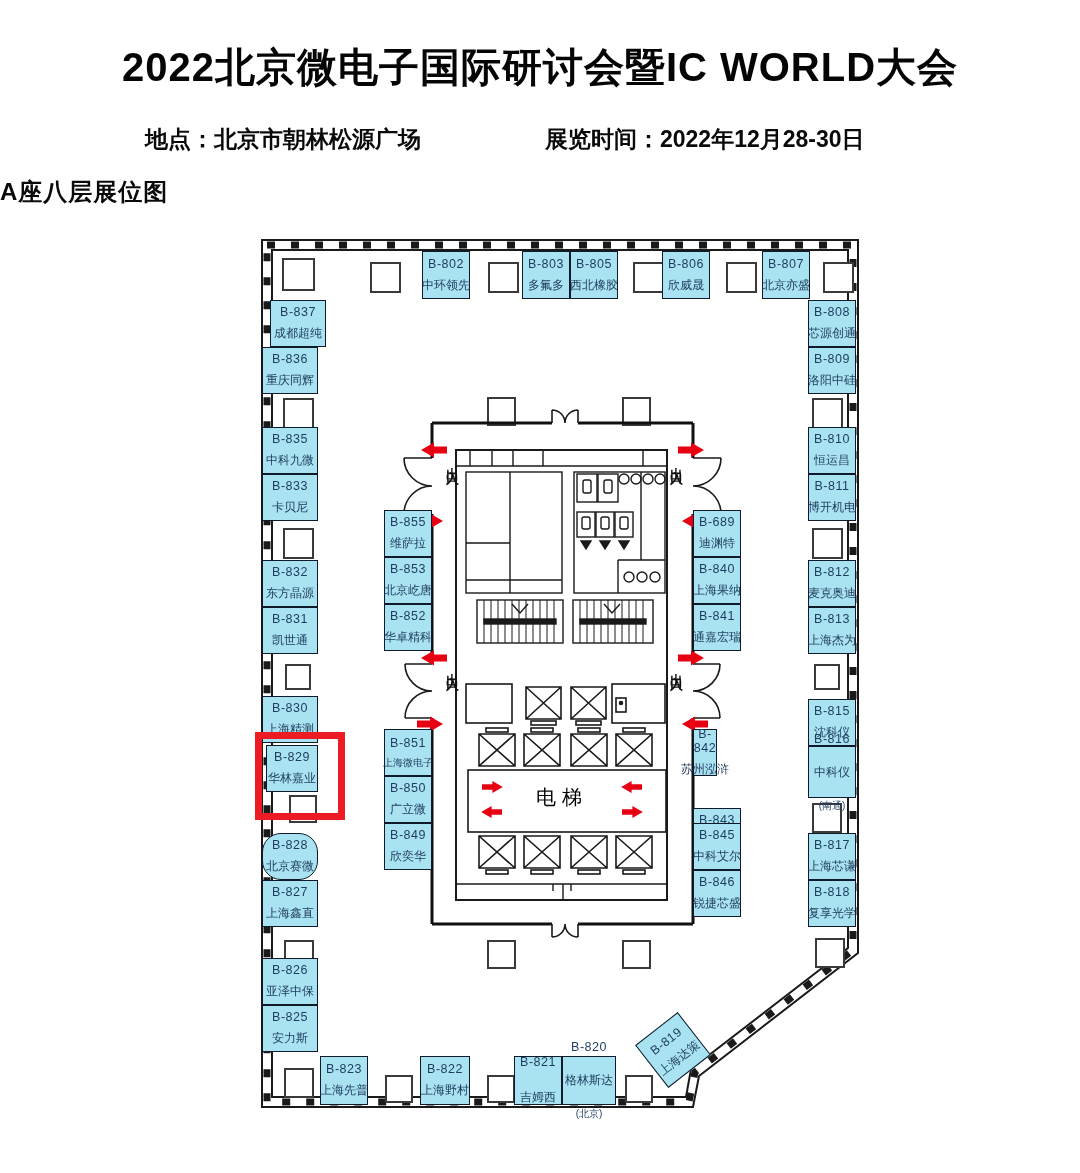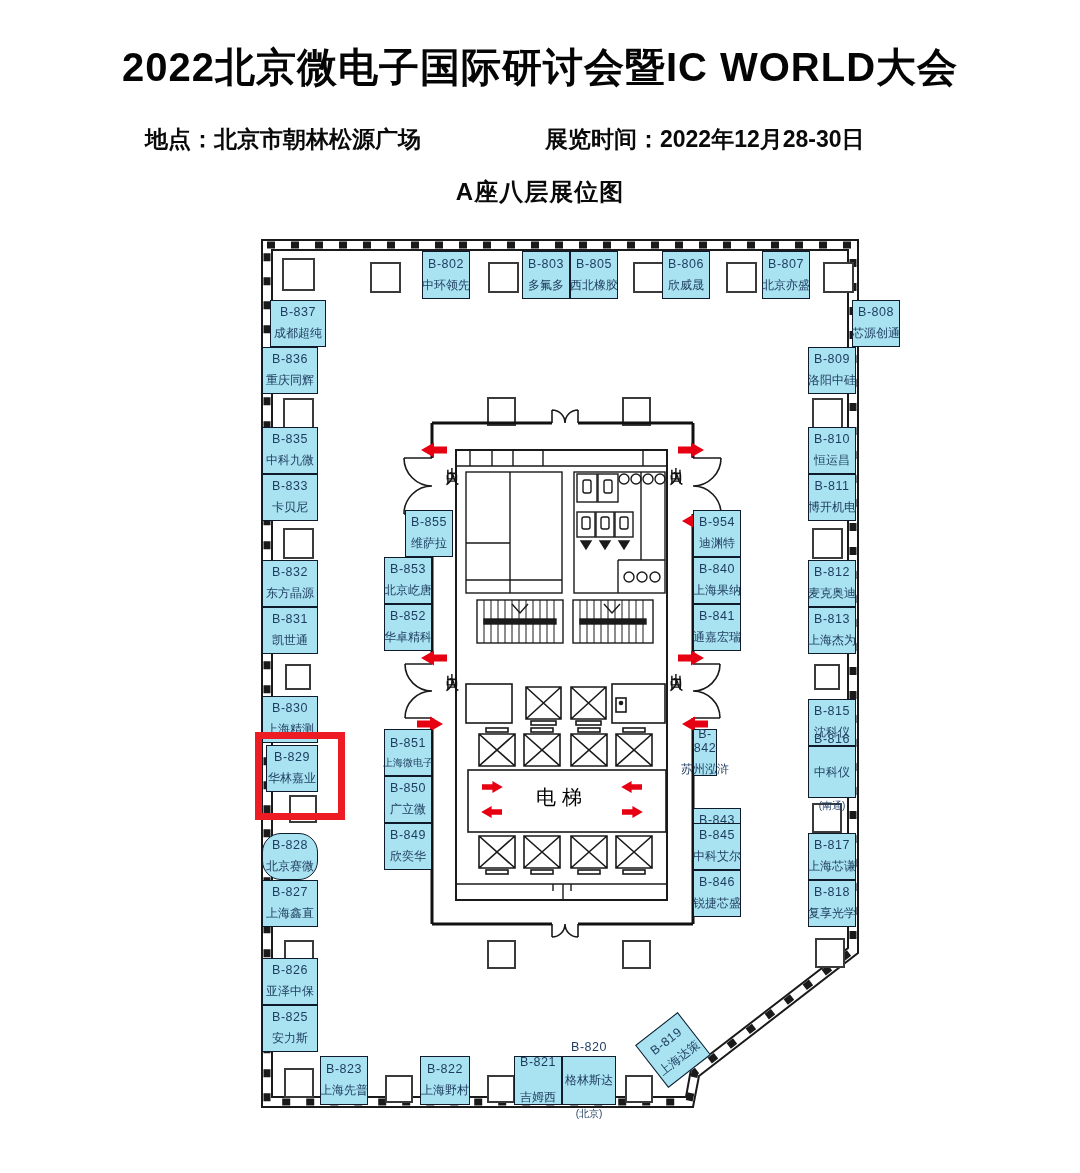--- a/index.html
+++ b/index.html
@@ -5,21 +5,21 @@
   html,body{margin:0;padding:0;}
   body{
     width:1080px;height:1173px;position:relative;background:#ffffff;
     font-family:"Liberation Sans","DejaVu Sans",sans-serif;
     --booth-fill:#A9E2F0; --booth-text:#1D3B5E; --hl:#ED1C24;
   }
   .hdr-title{position:absolute;left:0;right:0;top:40px;text-align:center;
     font-size:40px;font-weight:bold;color:#050505;letter-spacing:1px;}
   .hdr-loc{position:absolute;left:145px;top:124px;font-size:23px;font-weight:bold;color:#0a0a0a;}
   .hdr-time{position:absolute;left:545px;top:124px;font-size:23px;font-weight:bold;color:#0a0a0a;}
-  .map-title{position:absolute;left:0;right:0;top:176px;text-align:center;
+  .map-title{position:absolute;left:0;right:0;top:176px;text-align:left;
     font-size:24px;font-weight:600;color:#0a0a0a;letter-spacing:1px;}
   svg.plan{position:absolute;left:0;top:0;z-index:1;}
   #booth-layer .booth{
     position:absolute;background:var(--booth-fill);border:1.6px solid #0f1a2b;
     box-sizing:border-box;display:flex;flex-direction:column;align-items:center;
     justify-content:center;gap:6px;color:var(--booth-text);z-index:3;text-align:center;}
   #booth-layer .booth.two{gap:18px;}
   .bid{font-size:12.5px;letter-spacing:.5px;}
   .bname{font-size:12px;white-space:nowrap;}
   .bname.sm{font-size:10px;}
@@ -265,21 +265,21 @@
     </div>
     <div class="booth two" style="left: 562px; top: 1056px; width: 54px; height: 49px;">
       <div class="bid">B-820</div>
       <div class="bname">格林斯达</div>
       <div class="bname sm">(北京)</div>
     </div>
     <div class="booth" style="left: 646px; top: 1023px; width: 54px; height: 54px; transform: rotate(-38deg);">
       <div class="bid">B-819</div>
       <div class="bname">上海达策</div>
     </div>
-    <div class="booth" style="left: 808px; top: 300px; width: 48px; height: 47px; margin-left: 44px;">
+    <div class="booth" style="left: 808px; top: 300px; width: 48px; height: 47px;">
       <div class="bid">B-808</div>
       <div class="bname">芯源创通</div>
     </div>
     <div class="booth" style="left: 808px; top: 347px; width: 48px; height: 47px;">
       <div class="bid">B-809</div>
       <div class="bname">洛阳中硅</div>
     </div>
     <div class="booth" style="left: 808px; top: 427px; width: 48px; height: 47px;">
       <div class="bid">B-810</div>
       <div class="bname">恒运昌</div>
@@ -306,21 +306,21 @@
       <div class="bname sm">(南通)</div>
     </div>
     <div class="booth" style="left: 808px; top: 833px; width: 48px; height: 47px;">
       <div class="bid">B-817</div>
       <div class="bname">上海芯谦</div>
     </div>
     <div class="booth" style="left: 808px; top: 880px; width: 48px; height: 47px;">
       <div class="bid">B-818</div>
       <div class="bname">复享光学</div>
     </div>
-    <div class="booth" style="left: 405px; top: 510px; width: 48px; height: 47px;">
+    <div class="booth" style="left: 384px; top: 510px; width: 48px; height: 47px;">
       <div class="bid">B-855</div>
       <div class="bname">维萨拉</div>
     </div>
     <div class="booth" style="left: 384px; top: 557px; width: 48px; height: 47px;">
       <div class="bid">B-853</div>
       <div class="bname">北京屹唐</div>
     </div>
     <div class="booth" style="left: 384px; top: 604px; width: 48px; height: 47px;">
       <div class="bid">B-852</div>
       <div class="bname">华卓精科</div>
@@ -331,21 +331,21 @@
     </div>
     <div class="booth" style="left: 384px; top: 776px; width: 48px; height: 47px;">
       <div class="bid">B-850</div>
       <div class="bname">广立微</div>
     </div>
     <div class="booth" style="left: 384px; top: 823px; width: 48px; height: 47px;">
       <div class="bid">B-849</div>
       <div class="bname">欣奕华</div>
     </div>
     <div class="booth" style="left: 693px; top: 510px; width: 48px; height: 47px;">
-      <div class="bid">B-954</div>
+      <div class="bid">B-689</div>
       <div class="bname">迪渊特</div>
     </div>
     <div class="booth" style="left: 693px; top: 557px; width: 48px; height: 47px;">
       <div class="bid">B-840</div>
       <div class="bname">上海果纳</div>
     </div>
     <div class="booth" style="left: 693px; top: 604px; width: 48px; height: 47px;">
       <div class="bid">B-841</div>
       <div class="bname">通嘉宏瑞</div>
     </div>

